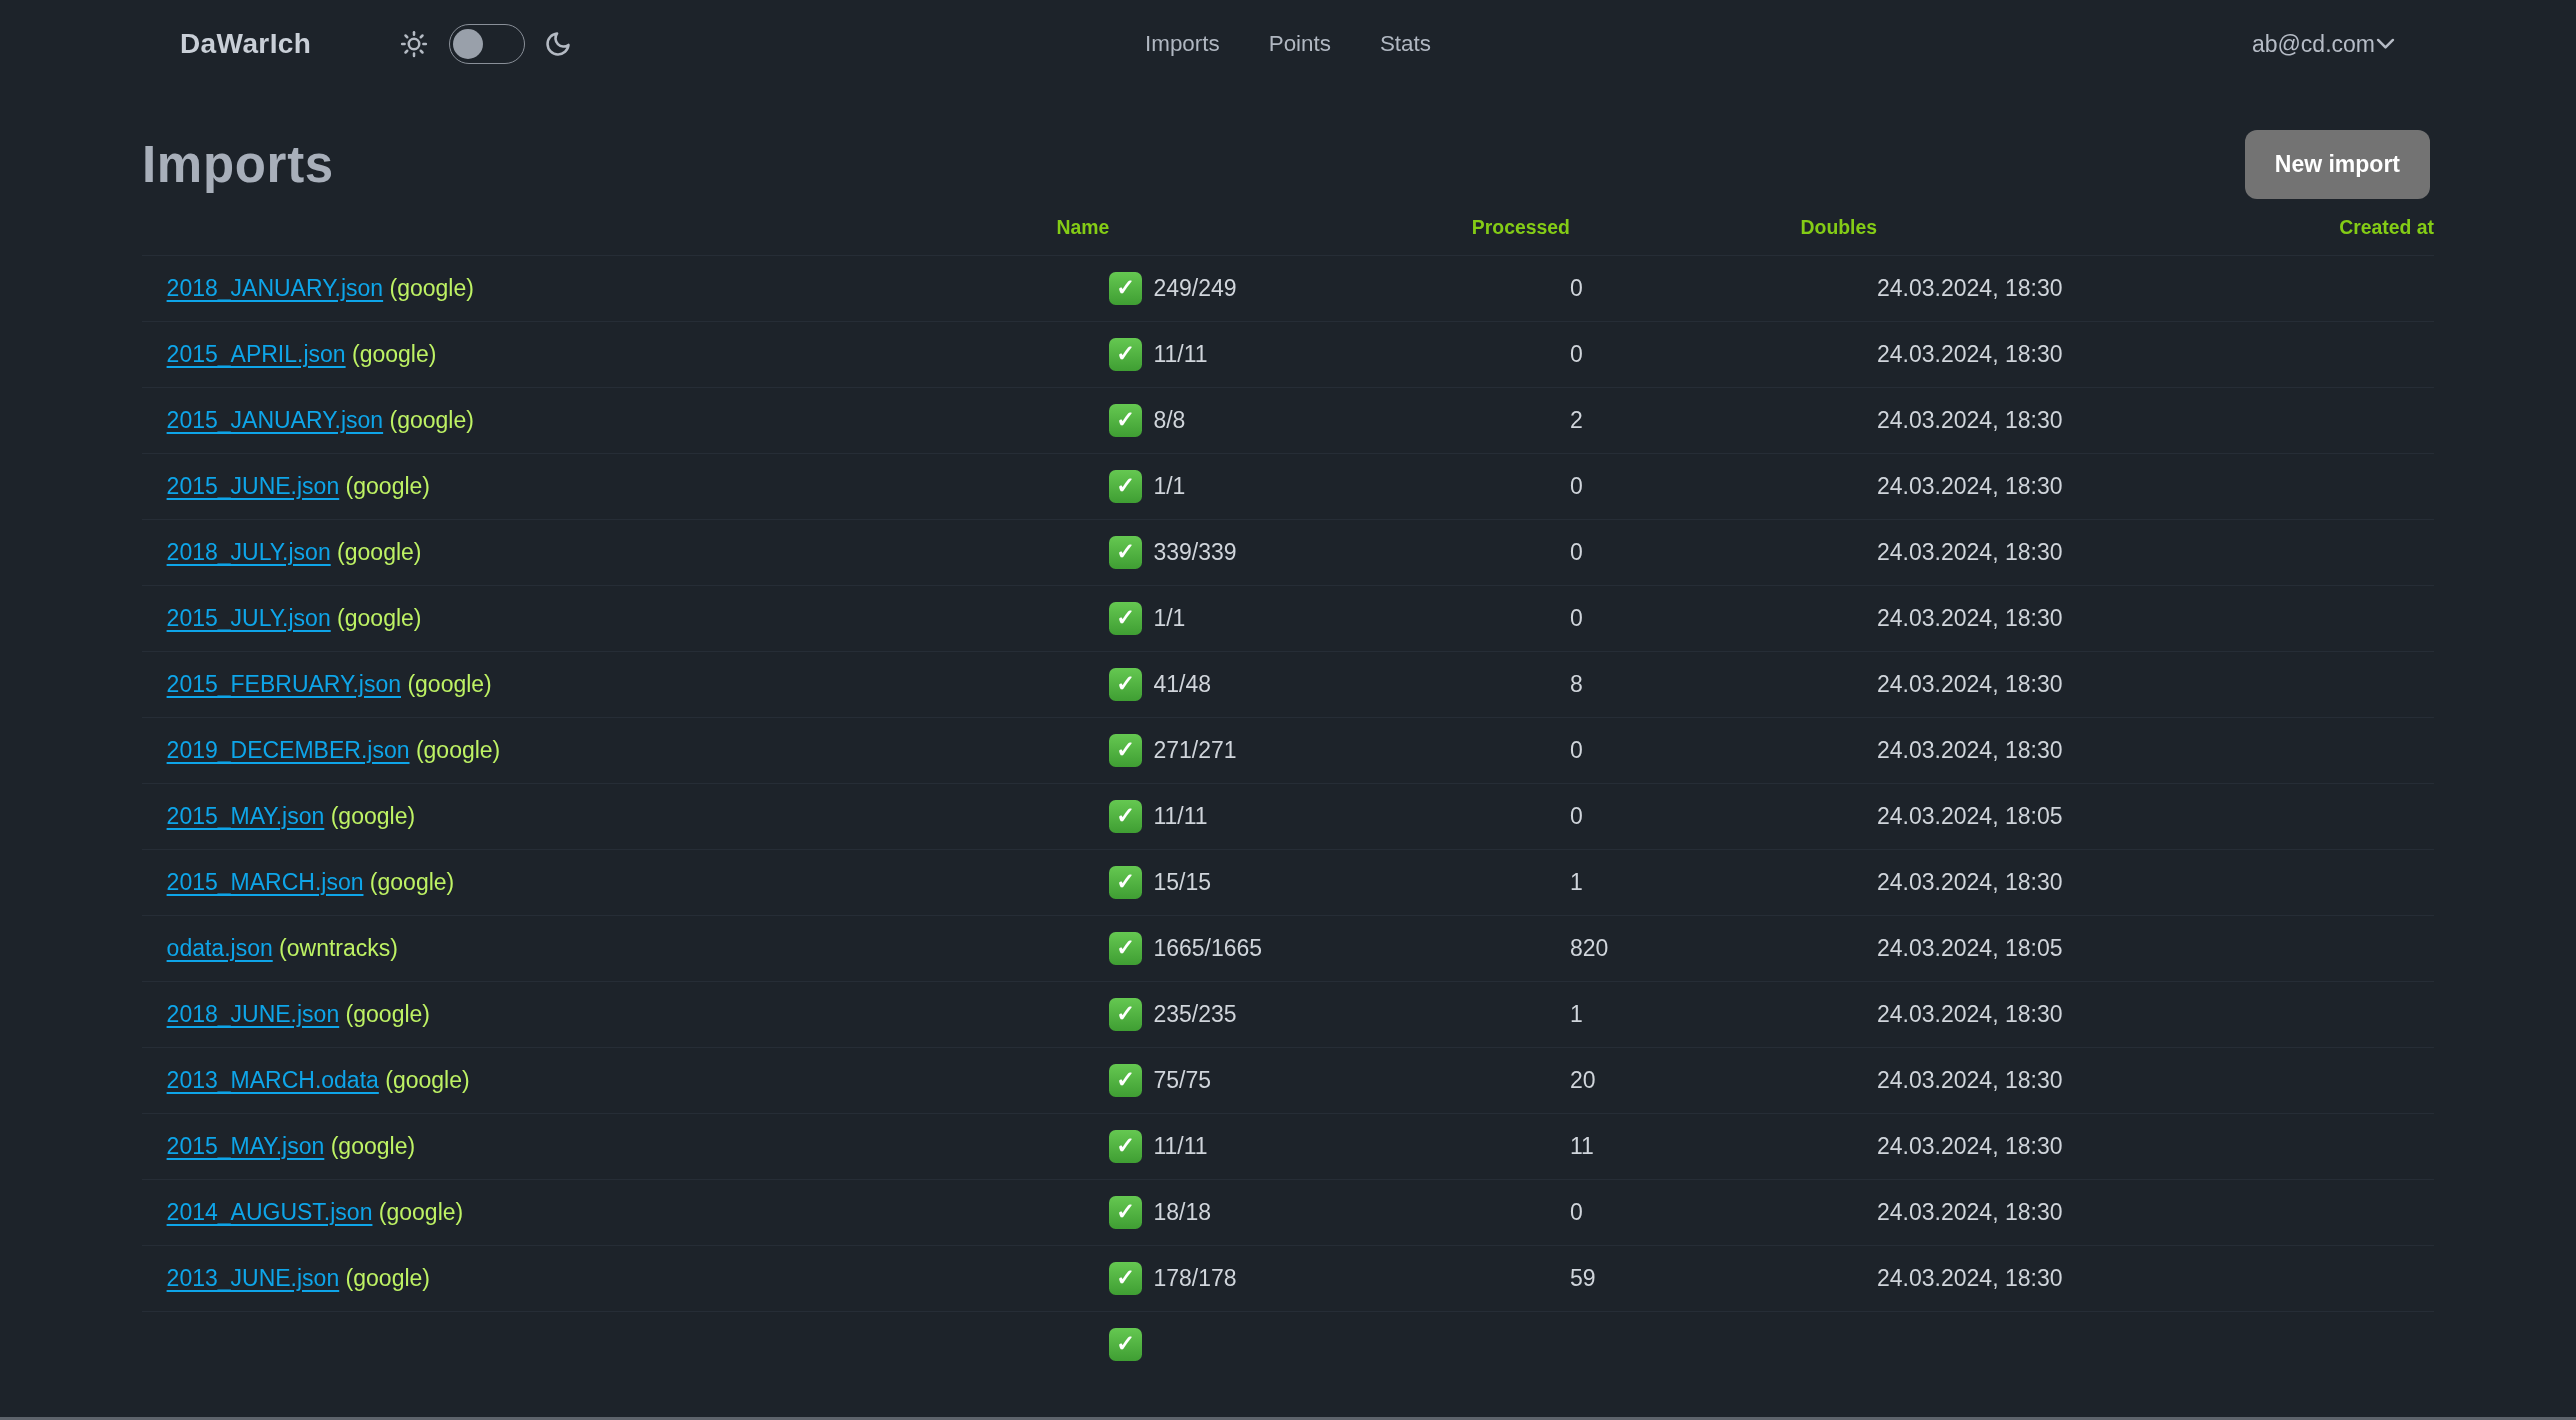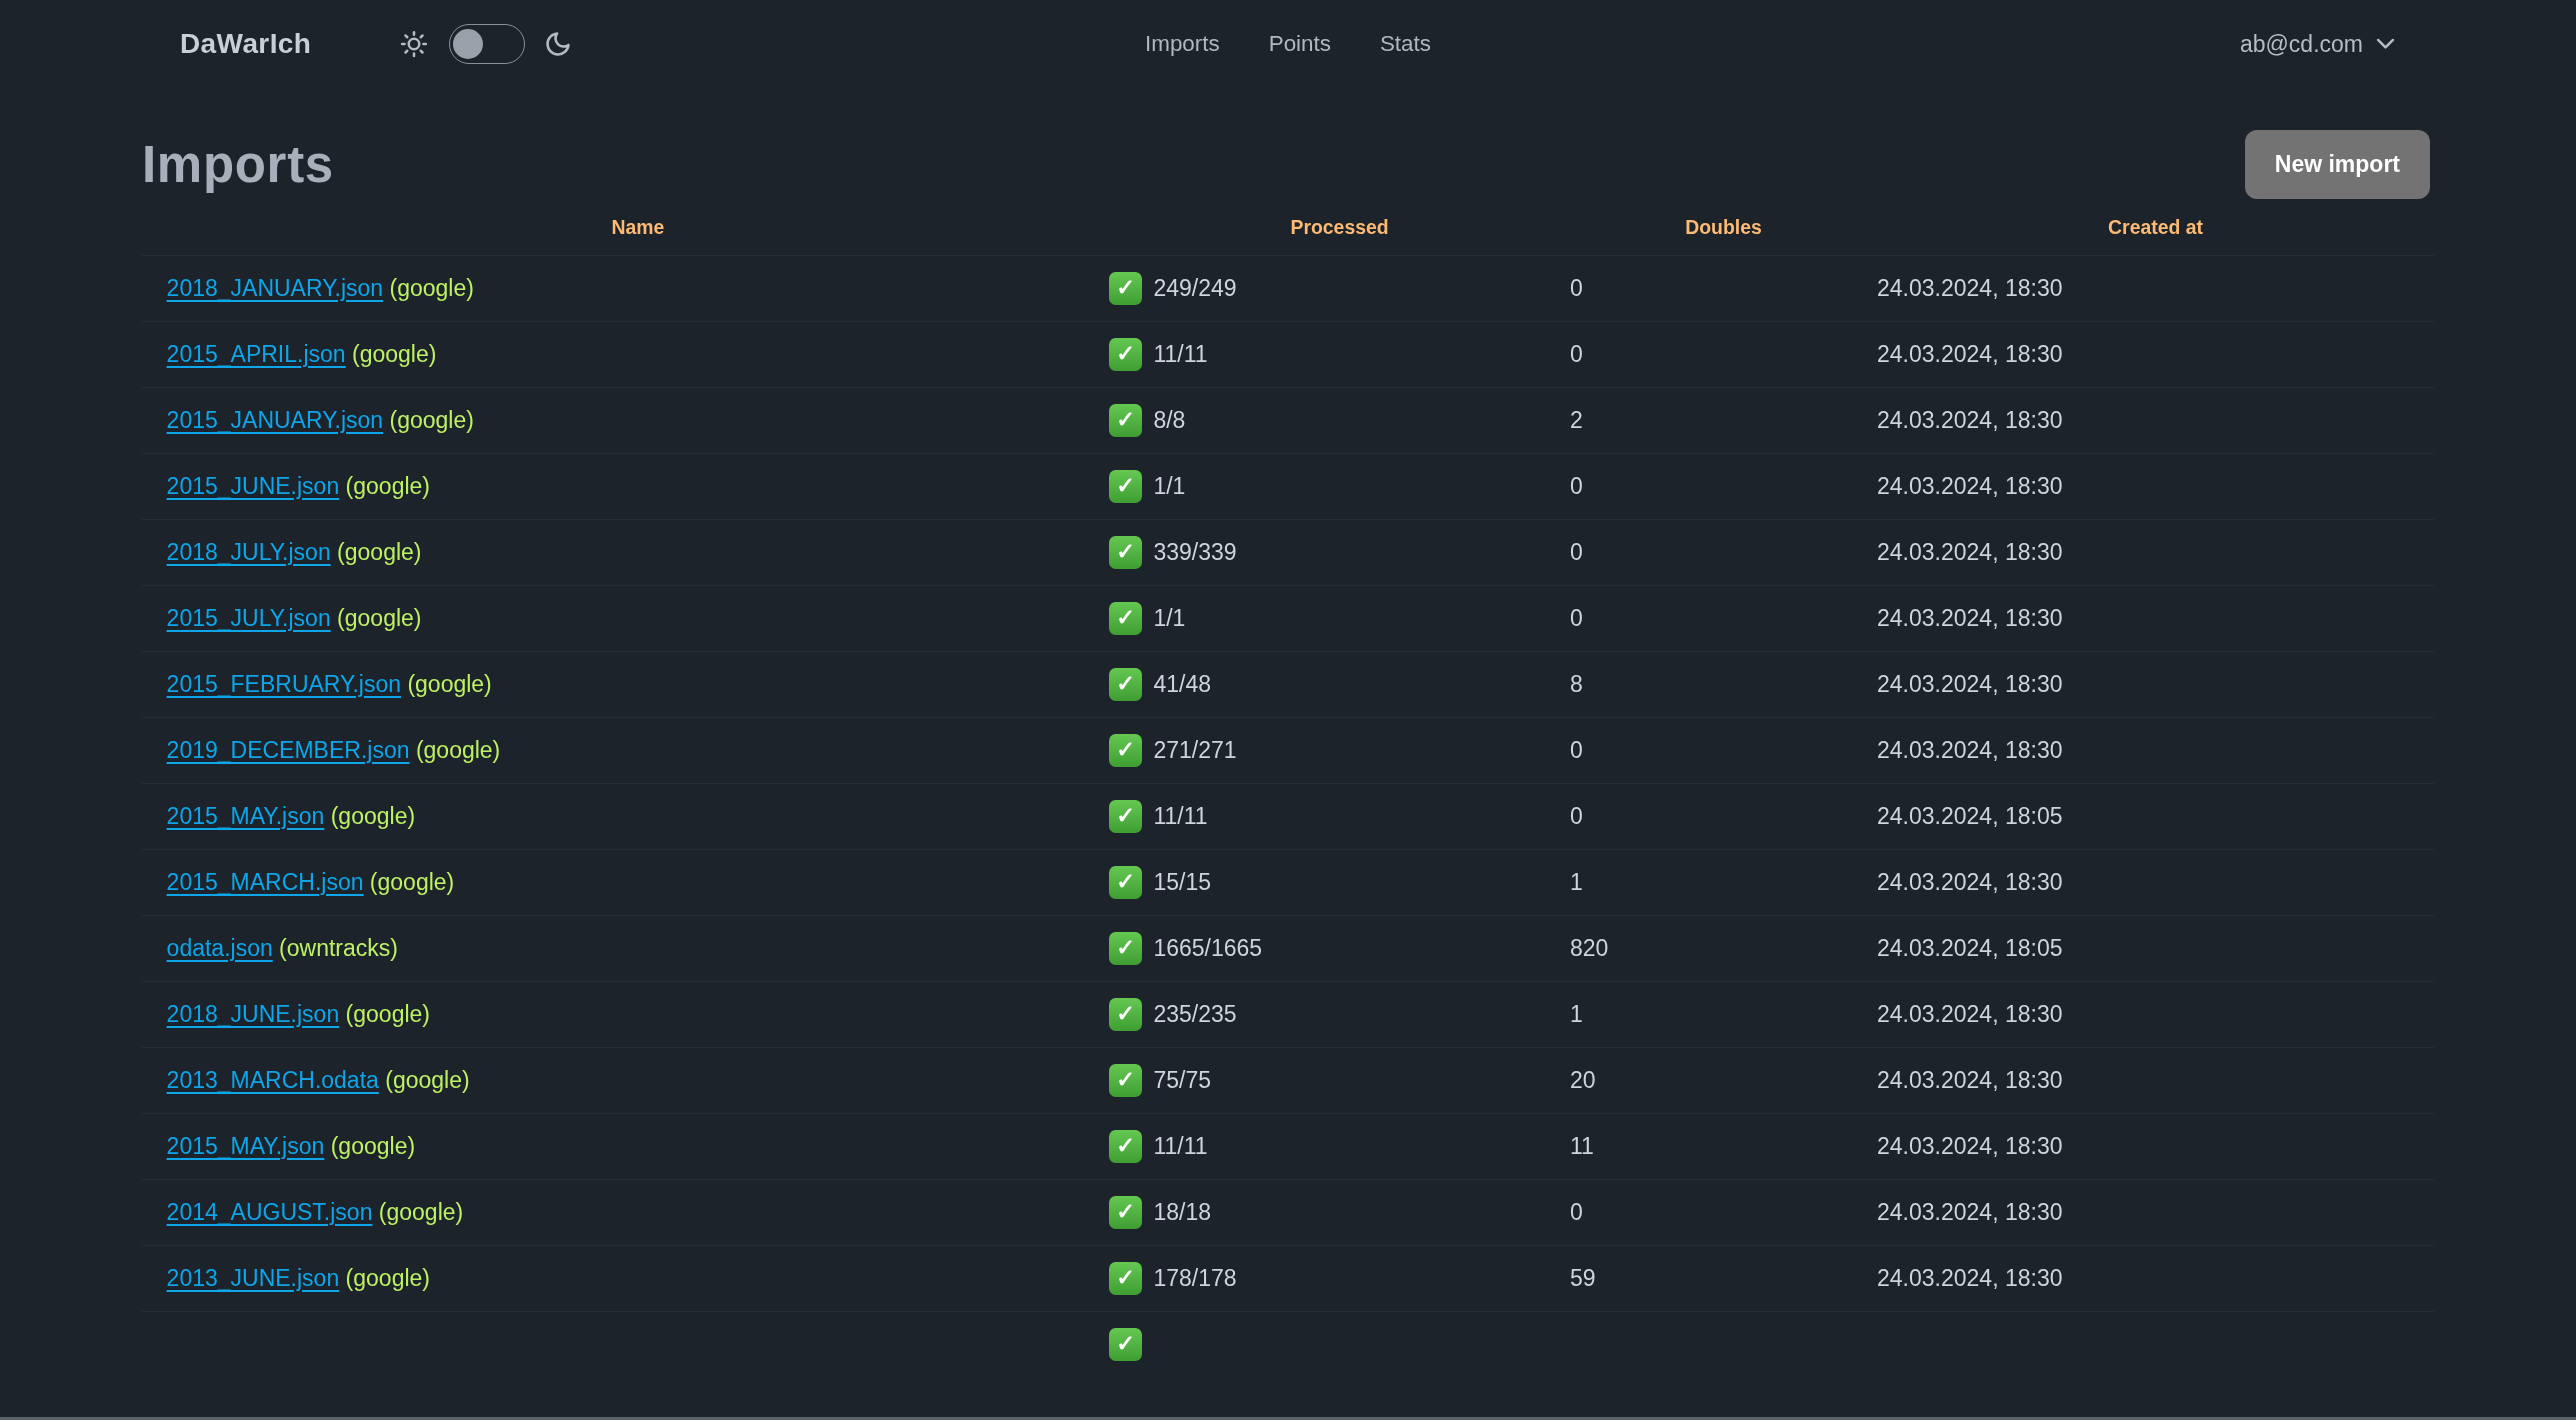--- a/index.html
+++ b/index.html
@@ -12,35 +12,35 @@
 
   
   .navbar { display:flex; align-items:center; height:88px; padding:0 180px 0 180px; position:relative; }
   .logo { font-size:28px; font-weight:700; color:#c9cfd7; letter-spacing:0.4px; cursor:pointer;text-align:right; }
   .theme { display:flex; align-items:center; gap:19.4px; margin-left:88px; color:#b4bac3; }
   .icon-svg { display:block; }
   .toggle { width:76px; height:40px; border:1.5px solid #8a9099; border-radius:20px; position:relative; background:transparent; cursor:pointer; }
   .toggle .knob { position:absolute; left:3.7px; top:3.7px; width:30px; height:30px; border-radius:50%; background:#99a0aa; }
   .menu { position:absolute; left:50%; top:50%; transform:translate(-50%,-50%); display:flex; gap:49px; }
   .menu .menu-item { font-size:22.4px; color:#b0b7c1; text-decoration:none; cursor:pointer; }
-  .user { margin-left:auto; display:flex; align-items:center; gap:12px; color:#b6bcc6; font-size:23px; cursor:pointer; }
+  .user { margin-left:auto; display:flex; align-items:center; gap:0; color:#b6bcc6; font-size:23px; cursor:pointer; }
 
   
   .page-head { display:flex; align-items:center; justify-content:space-between; margin:42px 146px 0 142px; height:69px; }
   h1.page-title { font-size:51px; font-weight:800; color:#a8afba; margin:0; letter-spacing:0.7px; }
   .btn-primary {
     background:#737373; color:#ffffff; font-size:23px; font-weight:600;
     font-family:"Liberation Sans", sans-serif;
     border:none; border-radius:12px; height:69px; padding:0 30px; cursor:pointer;
   }
 
   
   .table-wrap { margin:0 142px 0 142px; }
   table { width:100%; border-collapse:collapse; table-layout:fixed; }
-  thead th { text-align:center; font-size:19.4px; font-weight:700; color:#fdba74; padding:17px 0 15.7px 0; }
+  thead th { text-align:right; font-size:19.4px; font-weight:700; color:#84cc16; padding:17px 0 15.7px 0; }
   th.col-name, td.cell-name { padding-left:24.6px; }
   tbody td { height:66px; border-top:1.5px solid #262d36; font-size:23px; color:#d0d5db; vertical-align:middle; padding:0; }
   a.file-link { color:#0ea5e9; text-decoration:underline; text-decoration-thickness:1.5px; text-underline-offset:3.7px; cursor:pointer; }
   a.file-link.empty { text-decoration:none; cursor:default; }
   .src-label { color:#bef264; }
   .proc { display:flex; align-items:center; gap:11.2px; }
   .check-icon {
     width:33px; height:33px; border-radius:6.7px; flex:0 0 33px;
     background:linear-gradient(180deg,#65c851 0%,#3f9e33 100%);
     color:#fff; display:flex; align-items:center; justify-content:center;

